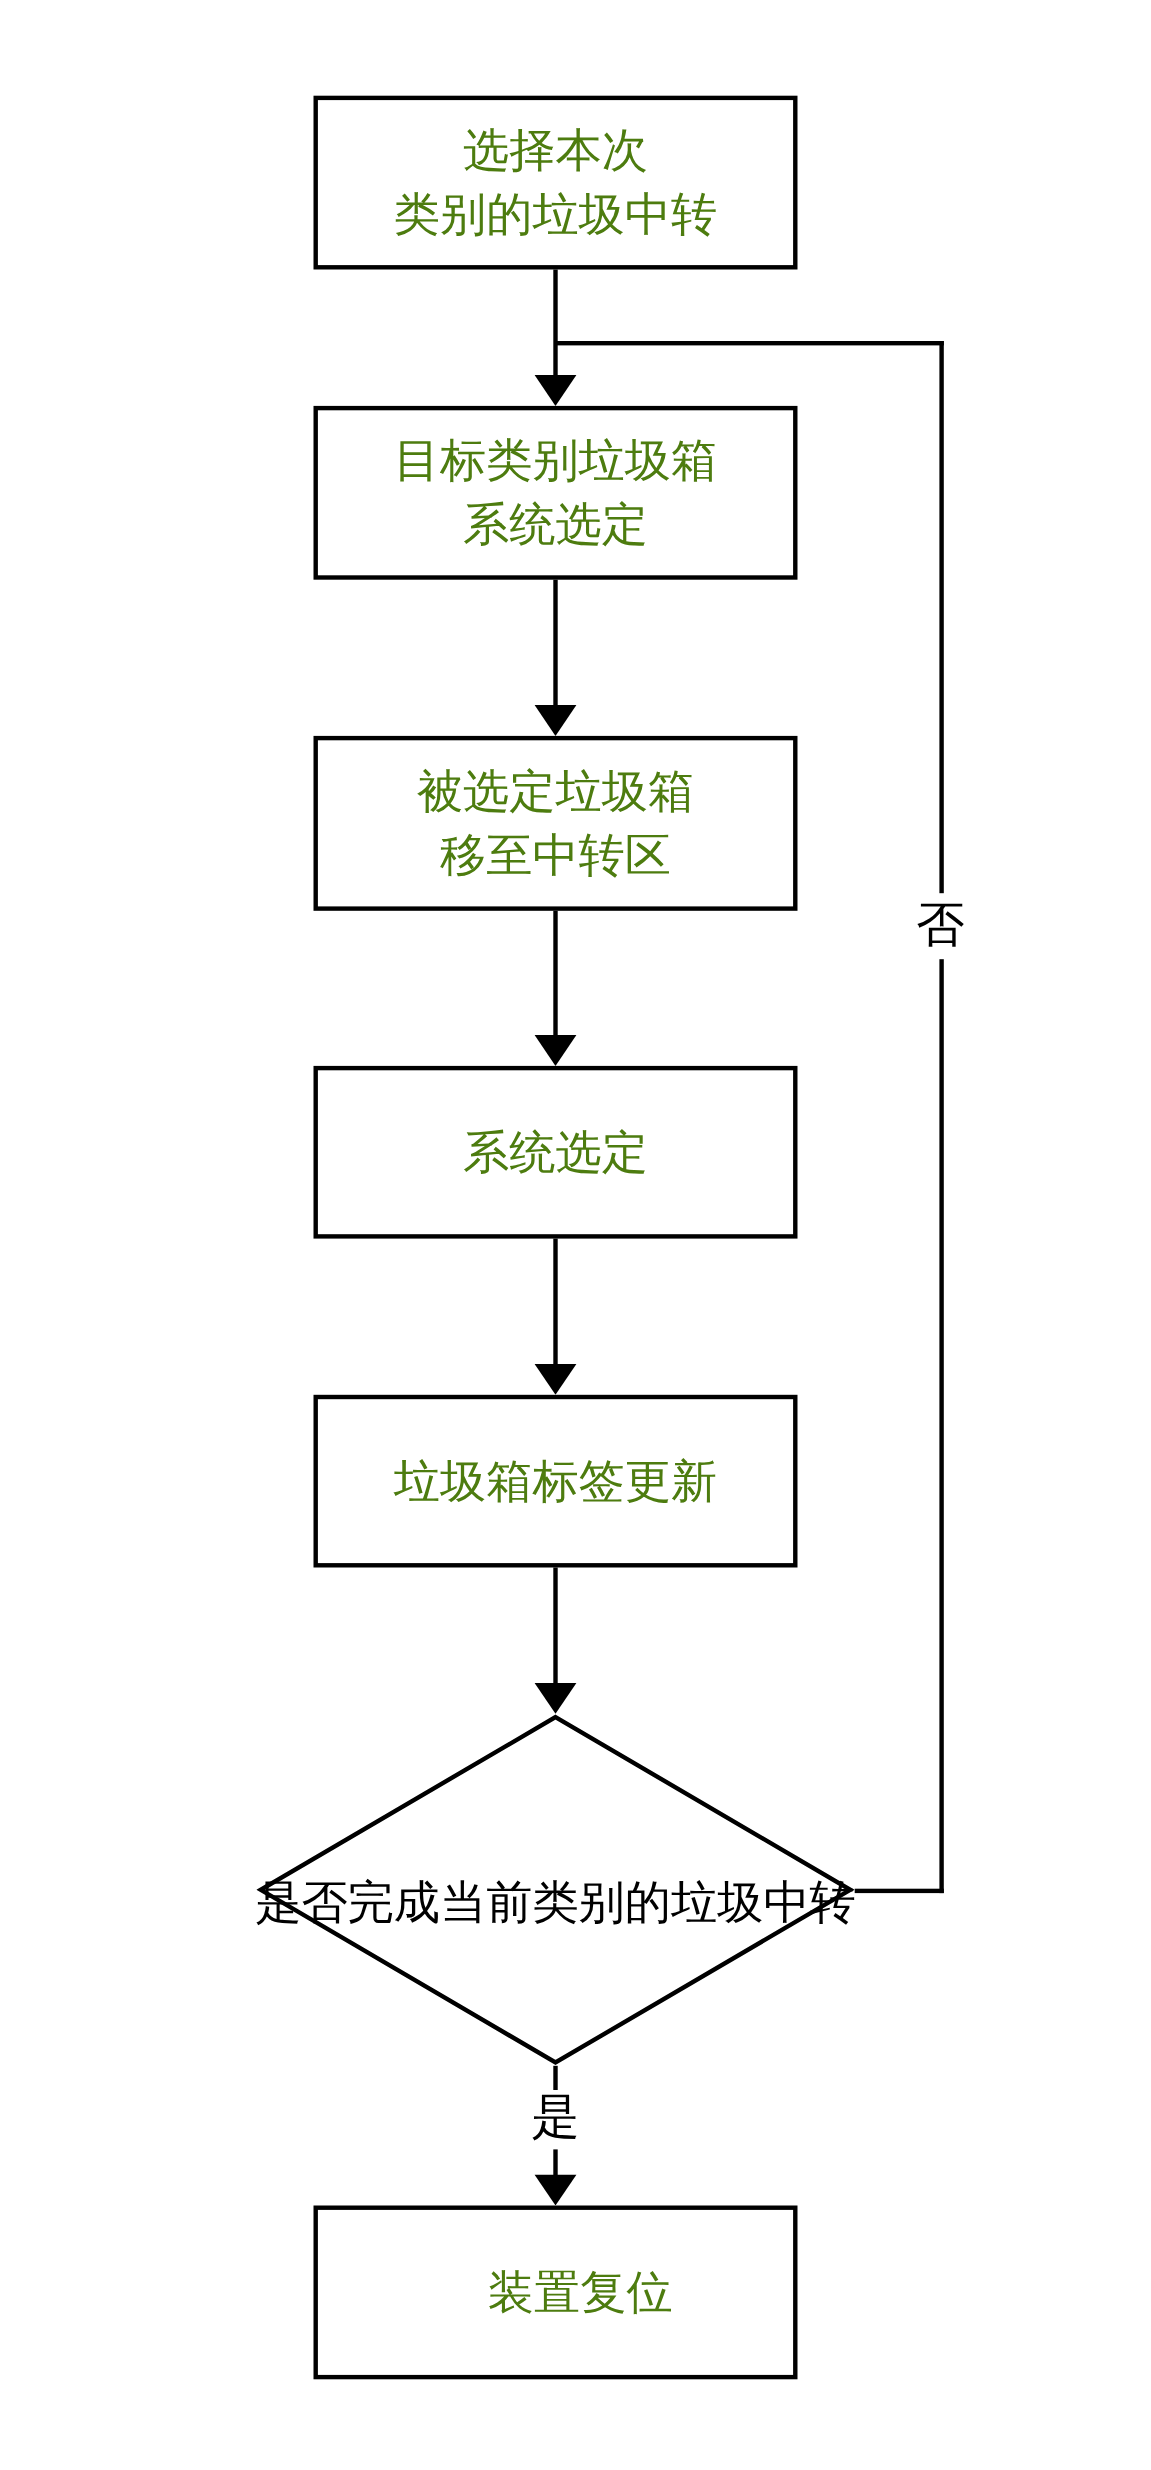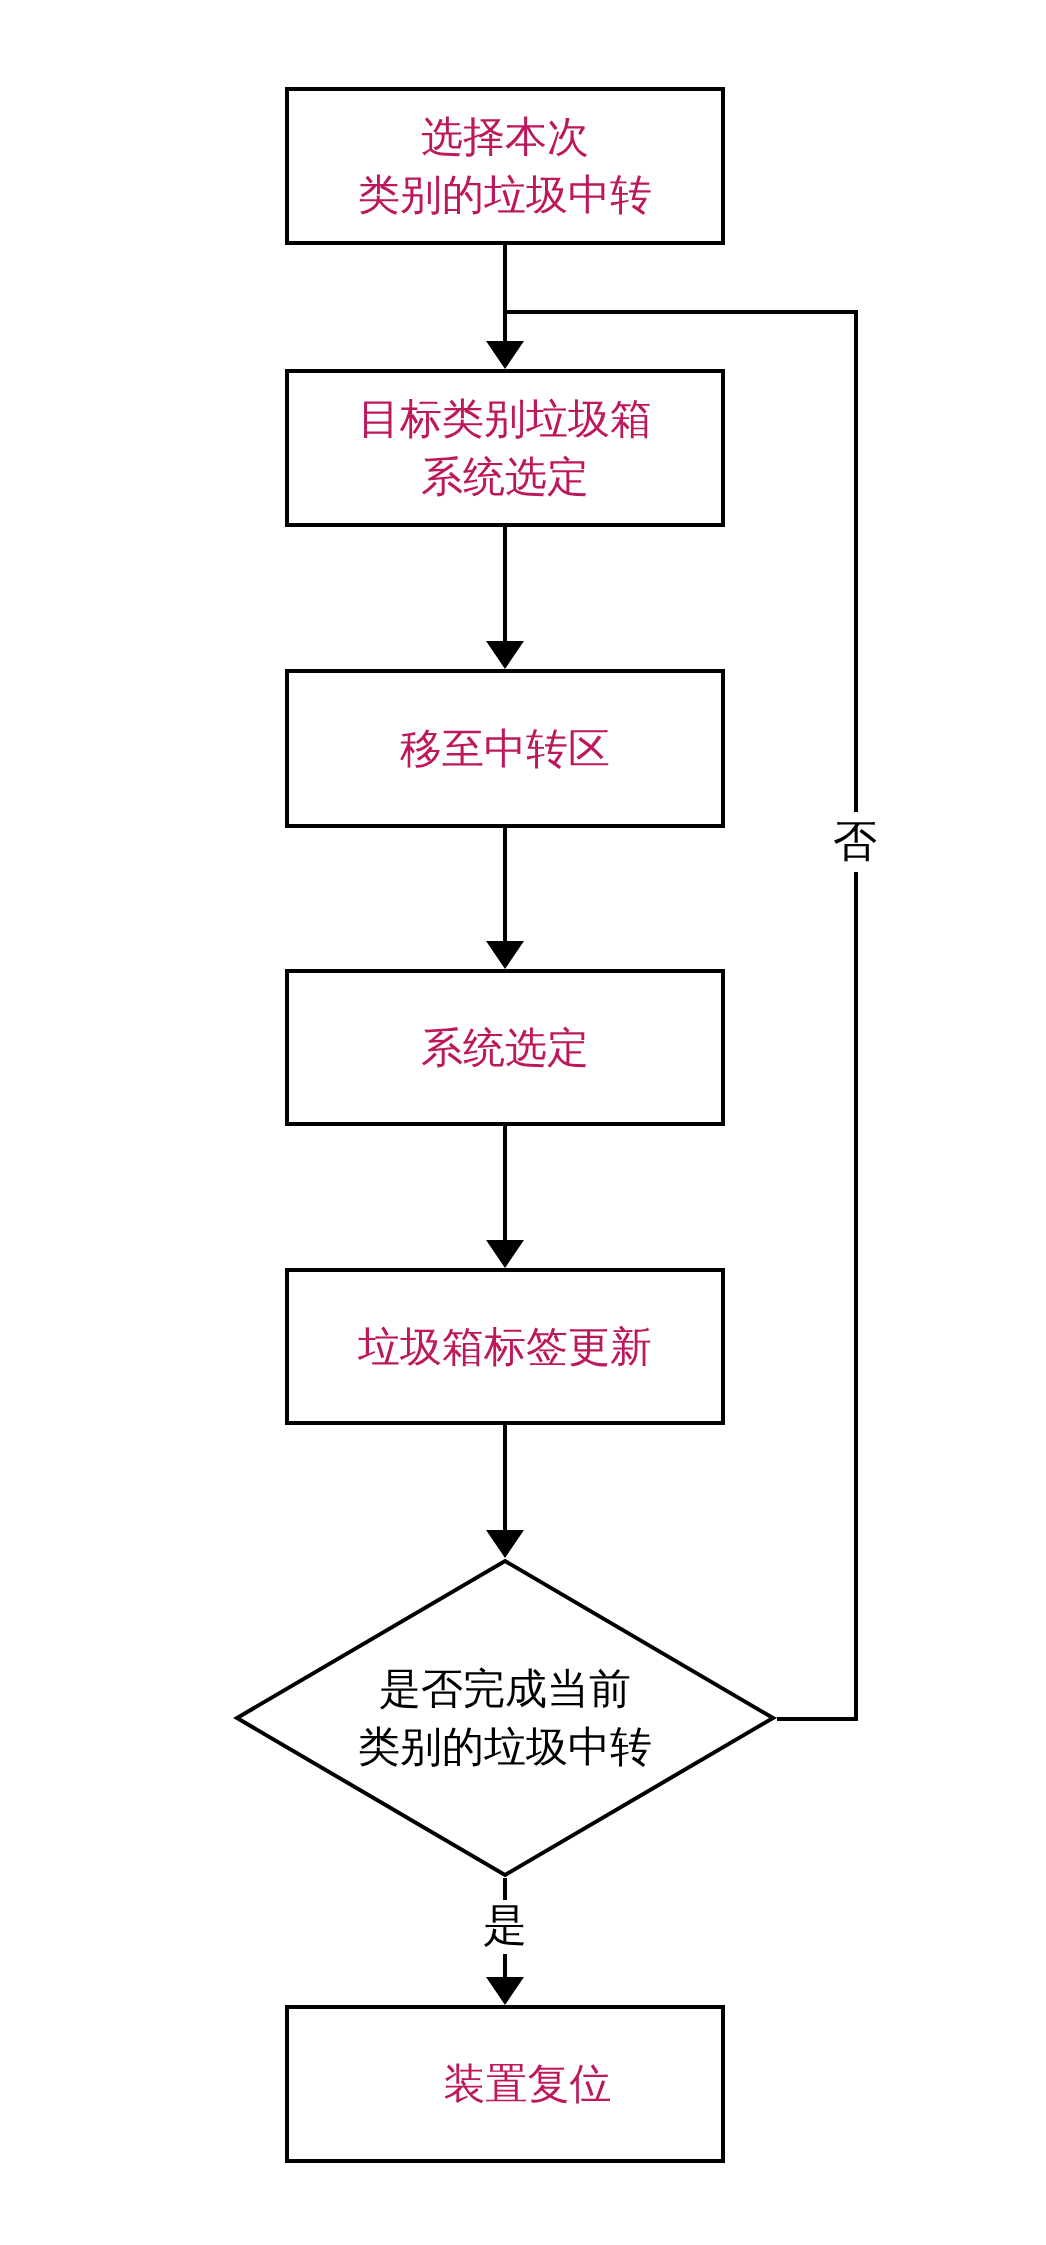--- a/index.html
+++ b/index.html
@@ -27,43 +27,43 @@
     flex-direction: column;
     align-items: center;
     justify-content: center;
     text-align: center;
   }
   .node .line {
     display: block;
     font-size: 42px;
     line-height: 58px;
     white-space: nowrap;
-    color: #be185d;
+    color: #4d7c0f;
   }
   .diamond-wrap {
     position: absolute;
     left: 233px;
     top: 1558px;
     width: 544px;
     height: 320px;
   }
   .diamond-wrap svg {
     position: absolute;
     left: 0;
     top: 0;
     display: block;
   }
   .diamond-text {
     position: absolute;
     left: 0;
-    top: 0;
+    top: 12px;
     width: 100%;
     height: 100%;
     display: flex;
-    flex-direction: column;
+    flex-direction: row;
     align-items: center;
     justify-content: center;
     text-align: center;
   }
   .diamond-text .line {
     display: block;
     font-size: 42px;
     line-height: 58px;
     white-space: nowrap;
   }
@@ -116,20 +116,21 @@
 
   <div class="node" style="top:369px; height:158px;">
     <span class="line">目标类别垃圾箱</span>
     <span class="line">系统选定</span>
   </div>
 
   <div class="vline" style="left:503px; top:527px; height:116px;"></div>
   <div class="arrow-down" style="left:486px; top:641px;"></div>
 
   <div class="node" style="top:669px; height:159px;">
+    <span class="line">被选定垃圾箱</span>
     <span class="line">移至中转区</span>
   </div>
 
   <div class="vline" style="left:503px; top:828px; height:115px;"></div>
   <div class="arrow-down" style="left:486px; top:941px;"></div>
 
   <div class="node" style="top:969px; height:157px;">
     <span class="line">系统选定</span>
     <span class="line"></span>
   </div>

